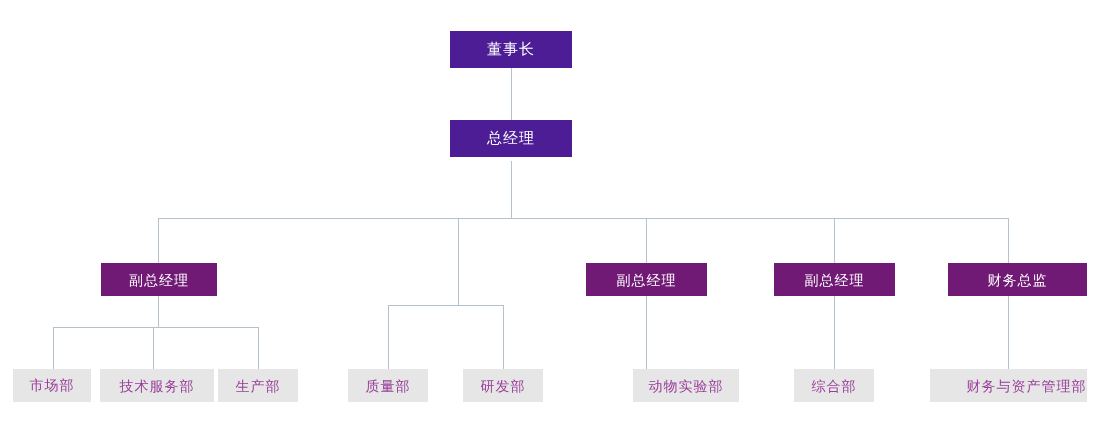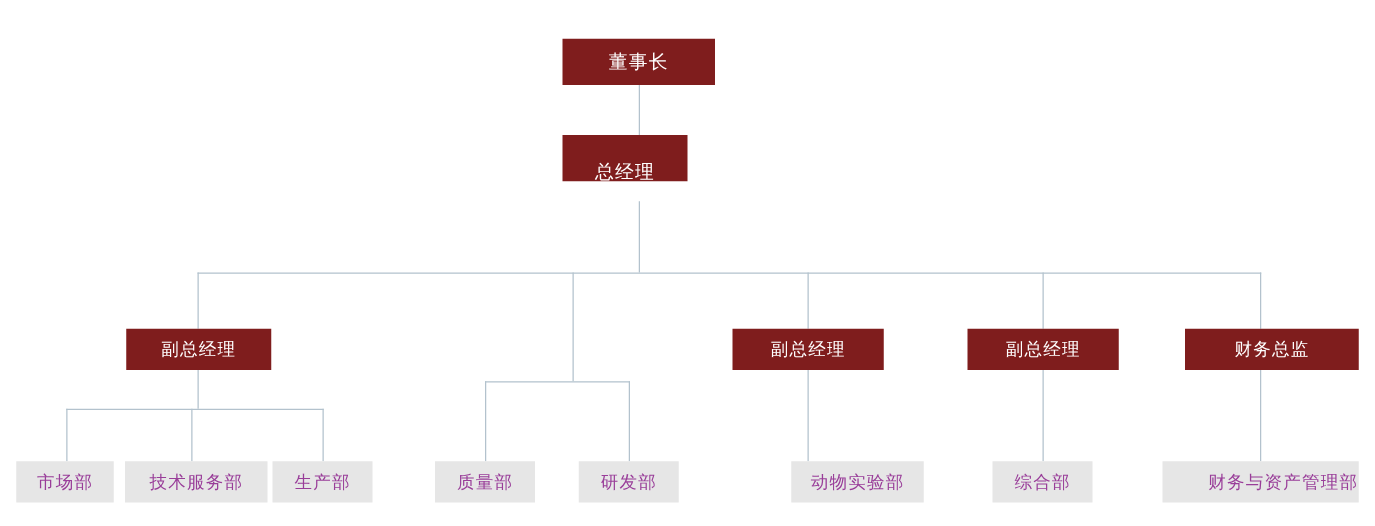--- a/index.html
+++ b/index.html
@@ -25,27 +25,27 @@
     display: flex;
     align-items: center;
     justify-content: center;
     text-align: center;
     white-space: nowrap;
     letter-spacing: 1px;
     line-height: 1;
     z-index: 2;
   }
   .node.level-1 {
-    background: #7f1d1d;
+    background: #4c1d95;
     color: #ffffff;
     font-size: 15px;
     height: 37px;
   }
   .node.level-2 {
-    background: #7f1d1d;
+    background: #701a75;
     color: #ffffff;
     font-size: 14px;
     height: 33px;
     align-items: center;
   }
   .node.leaf {
     background: #e6e6e6;
     color: #993d99;
     font-size: 14px;
     height: 33px;
@@ -92,41 +92,41 @@
   <div class="connector v" style="left:646px; top:296px; height:73px;"></div>
 
   <div class="connector v" style="left:834px; top:296px; height:73px;"></div>
 
   <div class="connector v" style="left:1008px; top:296px; height:73px;"></div>
 
   <div class="node level-1" style="left:450px; top:31px; width:122px;">
     <span>董事长</span>
   </div>
 
-  <div class="node level-1" style="left:450px; top:108px; width:100px;align-items:flex-end;">
+  <div class="node level-1" style="left:450px; top:120px; width:122px;">
     <span>总经理</span>
   </div>
 
   <div class="node level-2" style="left:101px; top:263px; width:116px;">
     <span>副总经理</span>
   </div>
 
   <div class="node level-2" style="left:586px; top:263px; width:121px;">
     <span>副总经理</span>
   </div>
 
   <div class="node level-2" style="left:774px; top:263px; width:121px;">
     <span>副总经理</span>
   </div>
 
   <div class="node level-2" style="left:948px; top:263px; width:139px;">
     <span>财务总监</span>
   </div>
 
-  <div class="node leaf" style="left:13px; top:369px; width:78px;">
+  <div class="node leaf" style="left:13px; top:369px; width:78px;font-family:Liberation Mono, monospace;">
     <span>市场部</span>
   </div>
 
   <div class="node leaf" style="left:100px; top:369px; width:114px;">
     <span>技术服务部</span>
   </div>
 
   <div class="node leaf" style="left:218px; top:369px; width:80px;">
     <span>生产部</span>
   </div>

